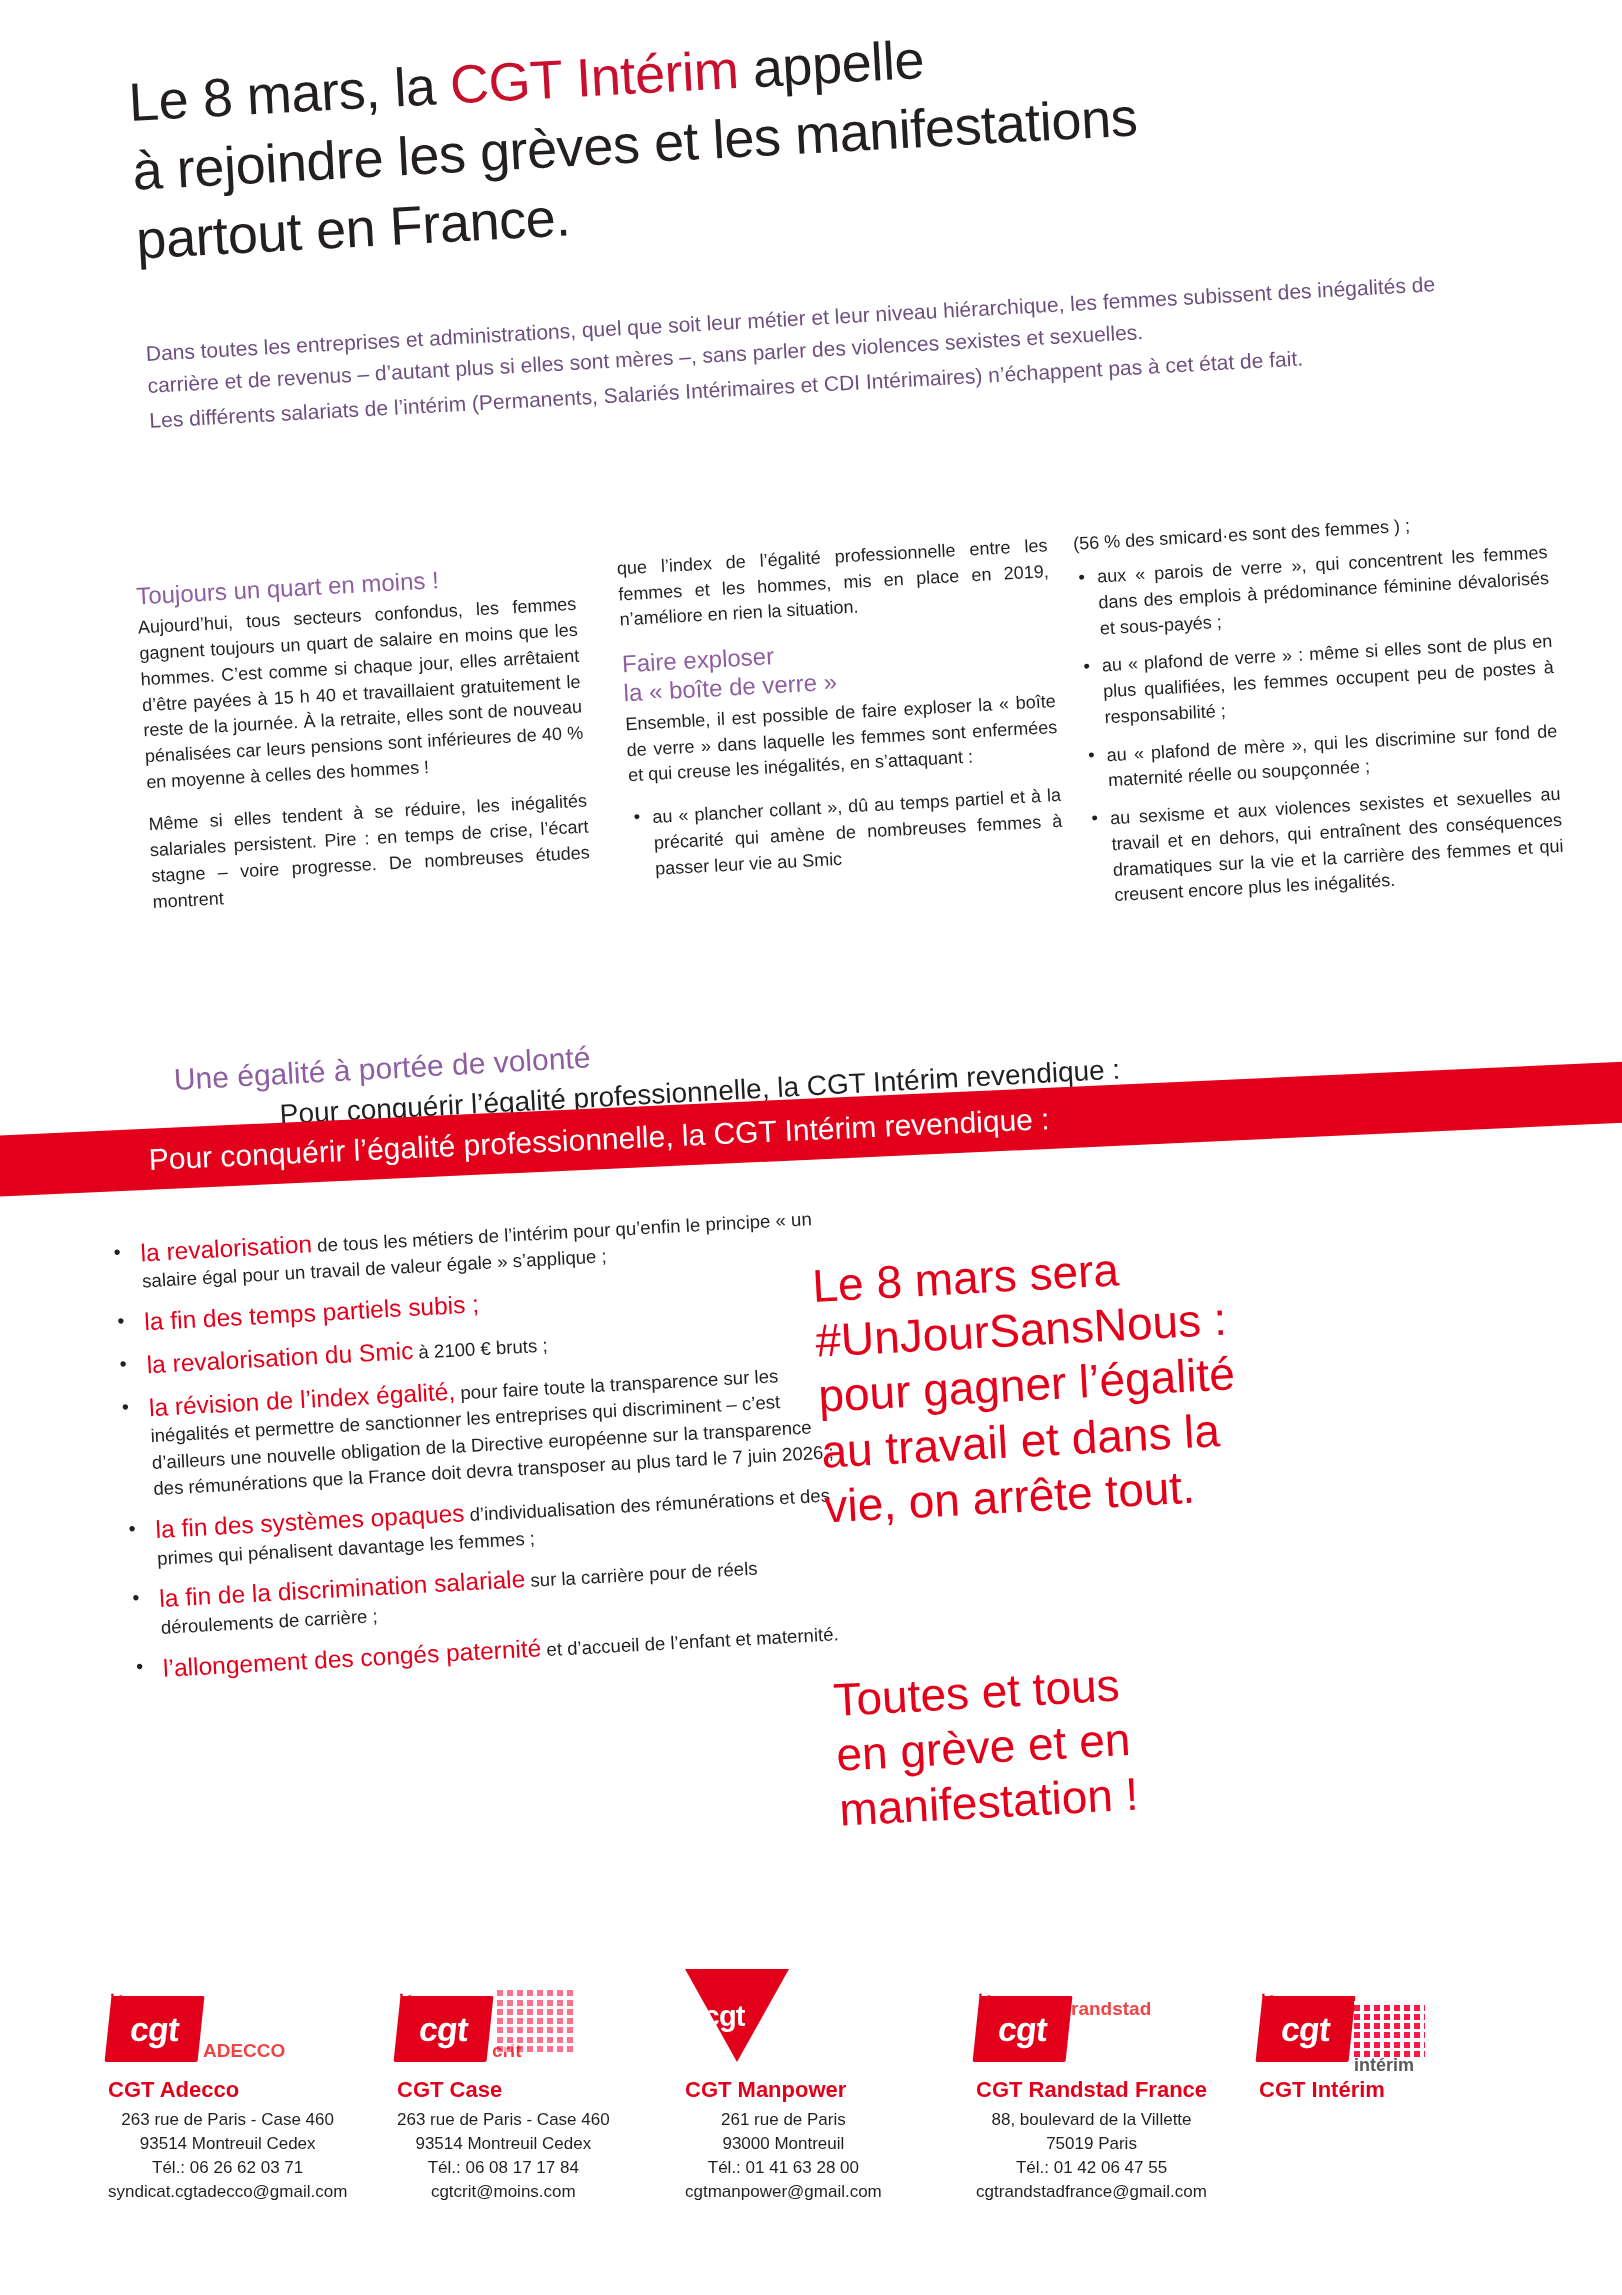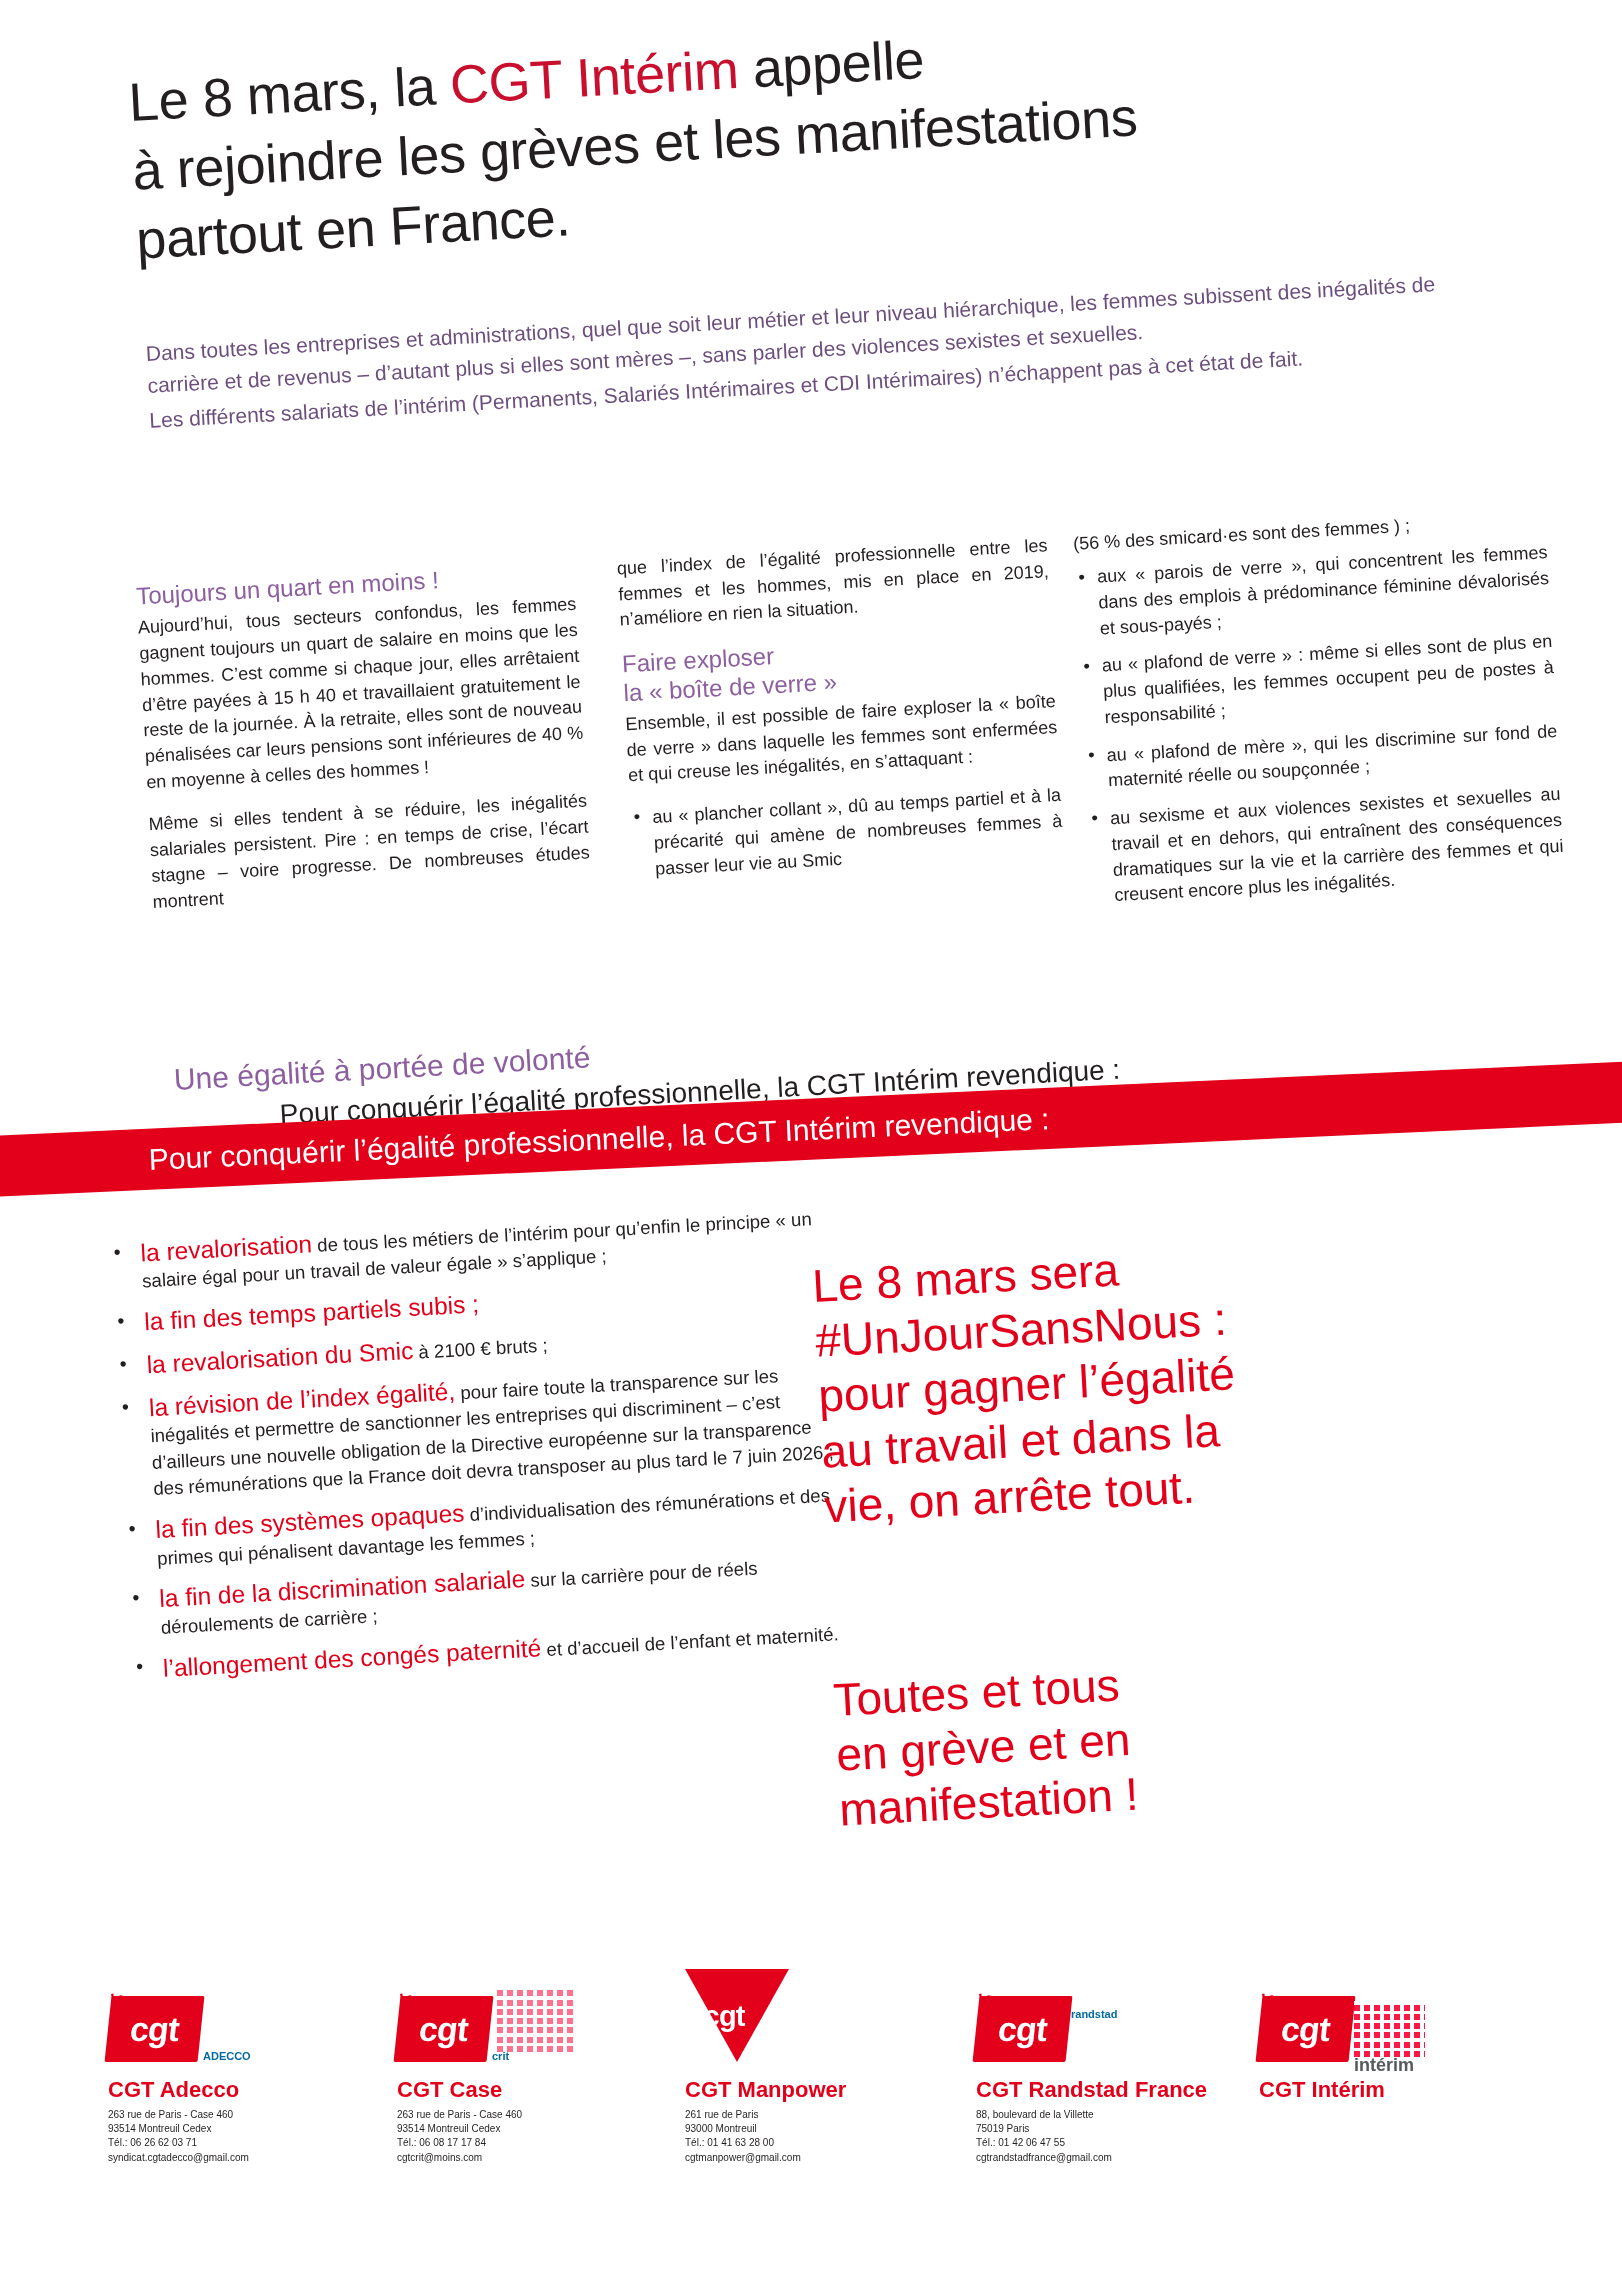--- a/index.html
+++ b/index.html
@@ -221,22 +221,22 @@
     bottom: 52px;
     font-size: 17px;
     font-weight: 700;
     color: #e2001a;
     transform: rotate(-10deg);
   }
   .logo-side {
     position: absolute;
     left: 95px;
     bottom: 0;
-    font-size: 11px;
-    color: #0369a1;
+    font-size: 19px;
+    color: #ef4444;
     font-weight: 700;
     line-height: 1.1;
     width: 101px;
   }
   .logo-chip {
     position: absolute;
     left: 95px;
     bottom: 5px;
     width: 71px;
     height: 56px;
@@ -272,23 +272,24 @@
     font-weight: 700;
     letter-spacing: -0.8px;
   }
   .org-name {
     font-size: 22px;
     font-weight: 700;
     color: #e2001a;
     margin-bottom: 5px;
   }
   .org-addr {
-    font-size: 10px;
+    font-size: 17px;
     line-height: 1.42;
     color: #231f20;
+    text-align: center;
   }
   .org-addr .mailto { color: #231f20; }
   .org-addr .mailto.link { color: #231f20; text-decoration: underline; }
 </style>
 </head>
 <body>
 
 <div class="abs skew" id="headline">
   <span class="hl-line"><span>Le 8 mars, la </span><span class="red">CGT Intérim</span><span> appelle</span></span>
   <span class="hl-line">à rejoindre les grèves et les manifestations</span>

